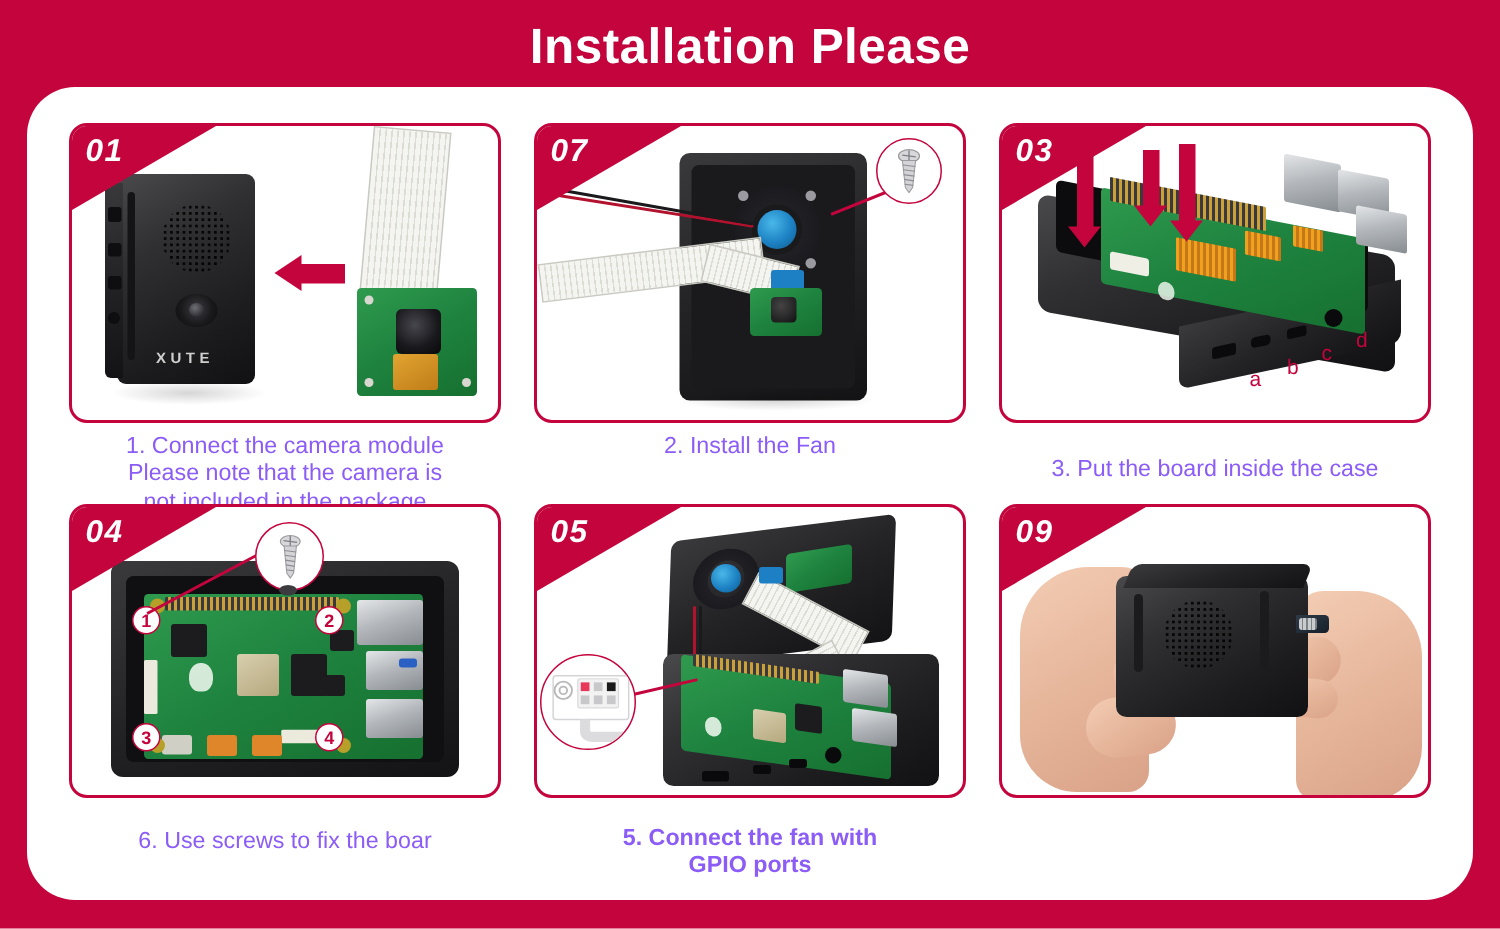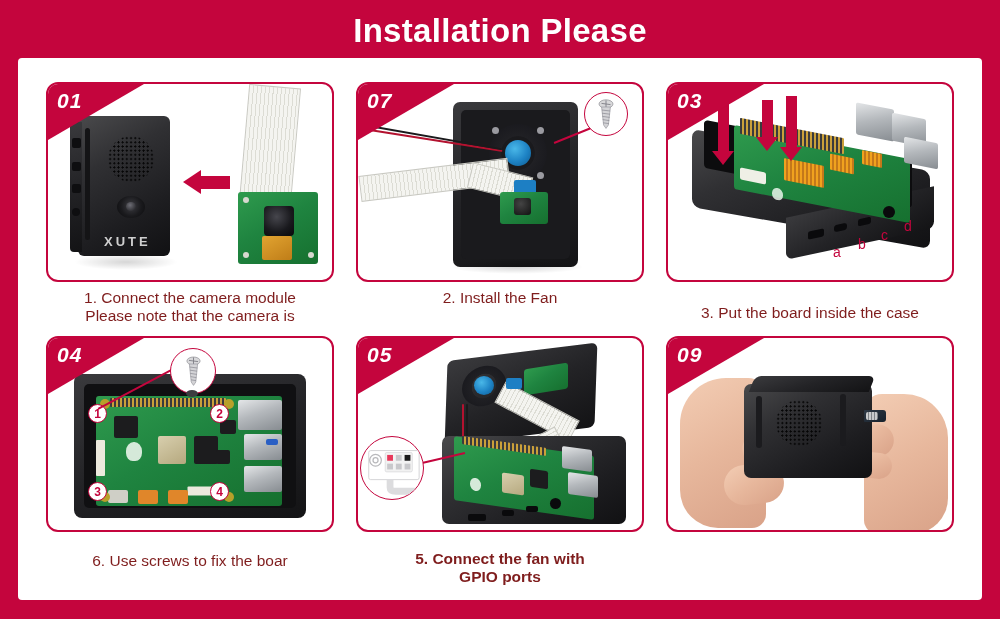--- a/index.html
+++ b/index.html
@@ -24,21 +24,21 @@
     letter-spacing: 0.3px;
     text-shadow: 0 0 1px rgba(0,0,0,0.12);
   }
 
   
   .sheet {
     position: absolute;
     left: 18px; top: 58px;
     width: 964px; height: 542px;
     background: #ffffff;
-    border-radius: 4px;
+    border-radius: 32px;
   }
 
   
   .grid {
     position: absolute;
     left: 28px; top: 24px;
     width: 908px; height: 502px;
     display: grid;
     grid-template-columns: repeat(3, 288px);
     grid-template-rows: 248px 248px;
@@ -74,21 +74,21 @@
     font-size: 21px;
     font-weight: bold;
     font-style: italic;
     letter-spacing: 1px;
   }
 
   
   .caption {
     margin-top: 7px;
     text-align: center;
-    color: #7f1d1d;
+    color: #8b5cf6;
     font-size: 15.5px;
     line-height: 1.18;
     padding: 0 2px;
   }
   .caption .l { display: block; }
 
   
   .art { position: absolute; inset: 0; }
 
   .case-body {
@@ -190,21 +190,21 @@
   .port-label {
     position: absolute;
     color: #c4053d; font-size: 14px; font-weight: 500;
   }
 
   .hand {
     position: absolute;
     background: linear-gradient(150deg, #f3cdb4 0%, #e7b79c 48%, #d9a288 100%);
   }
   .brand {
-    position: absolute; color: #cfcfcf; font-size: 13px;
+    position: absolute; color: #cfcfcf; font-size: 10px;
     letter-spacing: 3px; font-weight: 600;
   }
   .wire {
     position: absolute; background: #b3122f; border-radius: 2px;
   }
   .wire-blk { position: absolute; background: #1a1a1c; border-radius: 2px; }
   .shadow-el {
     position: absolute; border-radius: 50%;
     background: radial-gradient(ellipse, rgba(0,0,0,0.16), rgba(0,0,0,0) 70%);
   }
@@ -252,20 +252,21 @@
         <div class="chip" style="left:214px;top:152px;width:30px;height:24px;background:linear-gradient(150deg,#e2a431,#bf7d18);border-radius:2px;"></div>
         <div class="chip" style="left:195px;top:113px;width:6px;height:6px;border-radius:50%;background:#d8d8d0;"></div>
         <div class="chip" style="left:195px;top:168px;width:6px;height:6px;border-radius:50%;background:#d8d8d0;"></div>
         <div class="chip" style="left:260px;top:168px;width:6px;height:6px;border-radius:50%;background:#d8d8d0;"></div>
       </div>
     </div>
 
     <div class="caption">
       <span class="l">1. Connect the camera module</span>
       <span class="l">Please note that the camera is</span>
+      <span class="l">not included in the package</span>
     </div>
   </div>
 
   <div class="cell">
     <div class="panel">
       <div class="badge-wedge"></div>
       <div class="badge-num">07</div>
 
       <div class="art">
 

